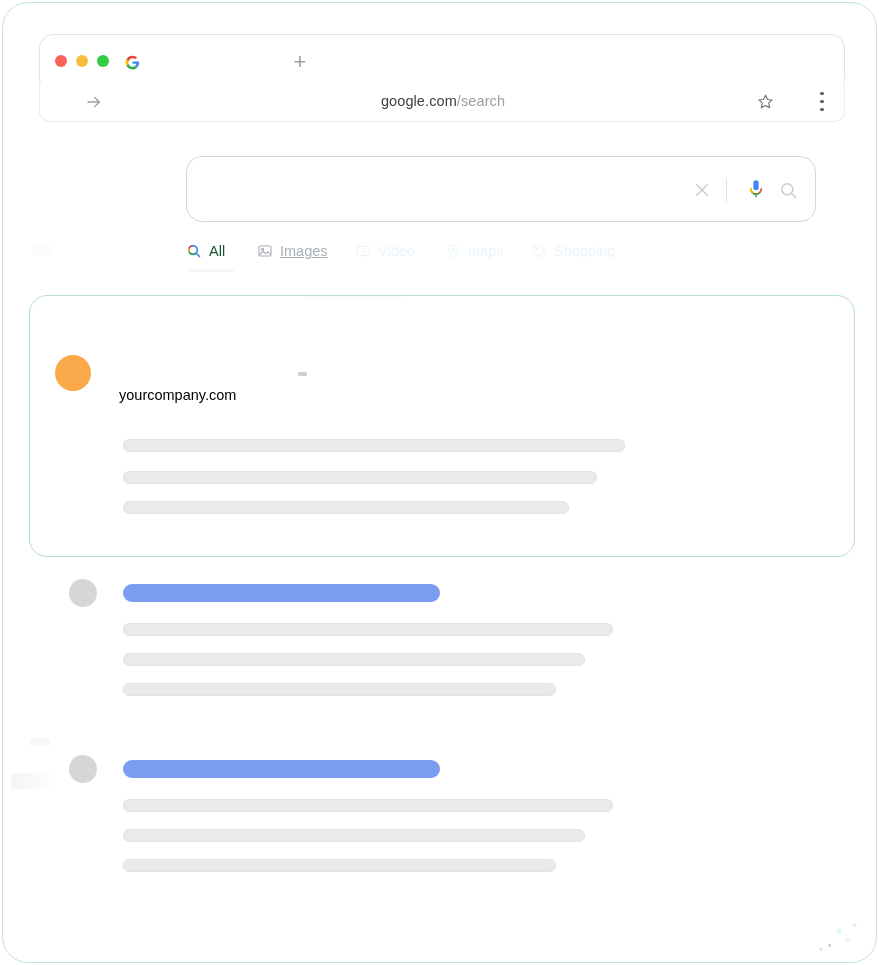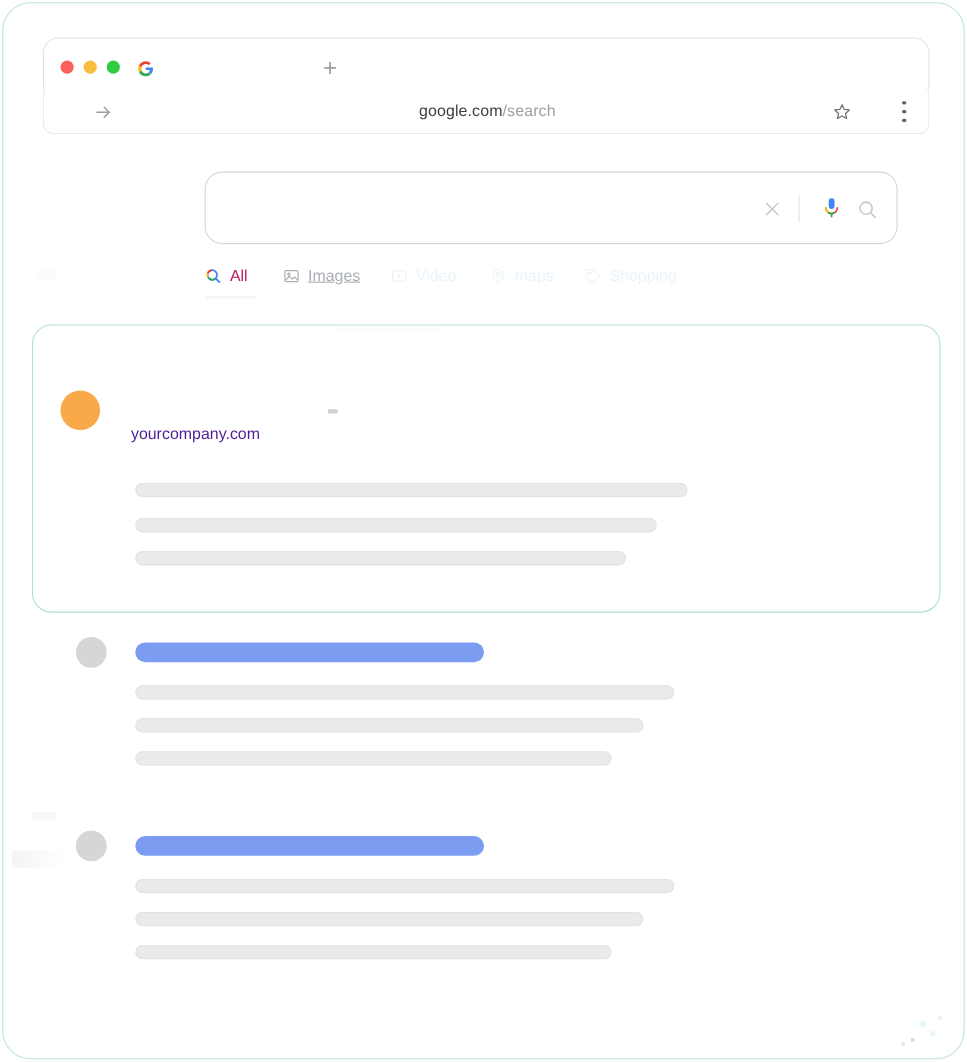--- a/index.html
+++ b/index.html
@@ -224,21 +224,21 @@
     position: absolute;
     top: 0;
     display: flex;
     align-items: center;
     gap: 7px;
     font-size: 14.5px;
     cursor: pointer;
     white-space: nowrap;
   }
   .stab .si { width: 16px; height: 16px; display: block; }
-  .stab-all      { left: 0;    color: #be185d; }
+  .stab-all      { left: 0;    color: #14532d; }
   .stab-images   { left: 71px; color: #a9afb4; text-decoration: underline; }
   .stab-video    { left: 169px; color: #eaf4fb; }
   .stab-maps     { left: 259px; color: #eaf4fb; }
   .stab-shopping { left: 345px; color: #eaf4fb; }
 
   .tab-underline {
     position: absolute;
     left: 1px;
     top: 26px;
     width: 47px;
@@ -277,21 +277,21 @@
     height: 4px;
     background: #cfd2d4;
     border-radius: 1px;
   }
 
   .fc-domain {
     position: absolute;
     left: 89px;
     top: 91px;
     font-size: 14.5px;
-    color: #4c1d95;
+    color: #000000;
     white-space: nowrap;
   }
 
   
   .skel {
     position: absolute;
     height: 13px;
     border-radius: 7px;
     background: #eaeaea;
     box-shadow: inset 0 0 0 1px #e3e3e3;

